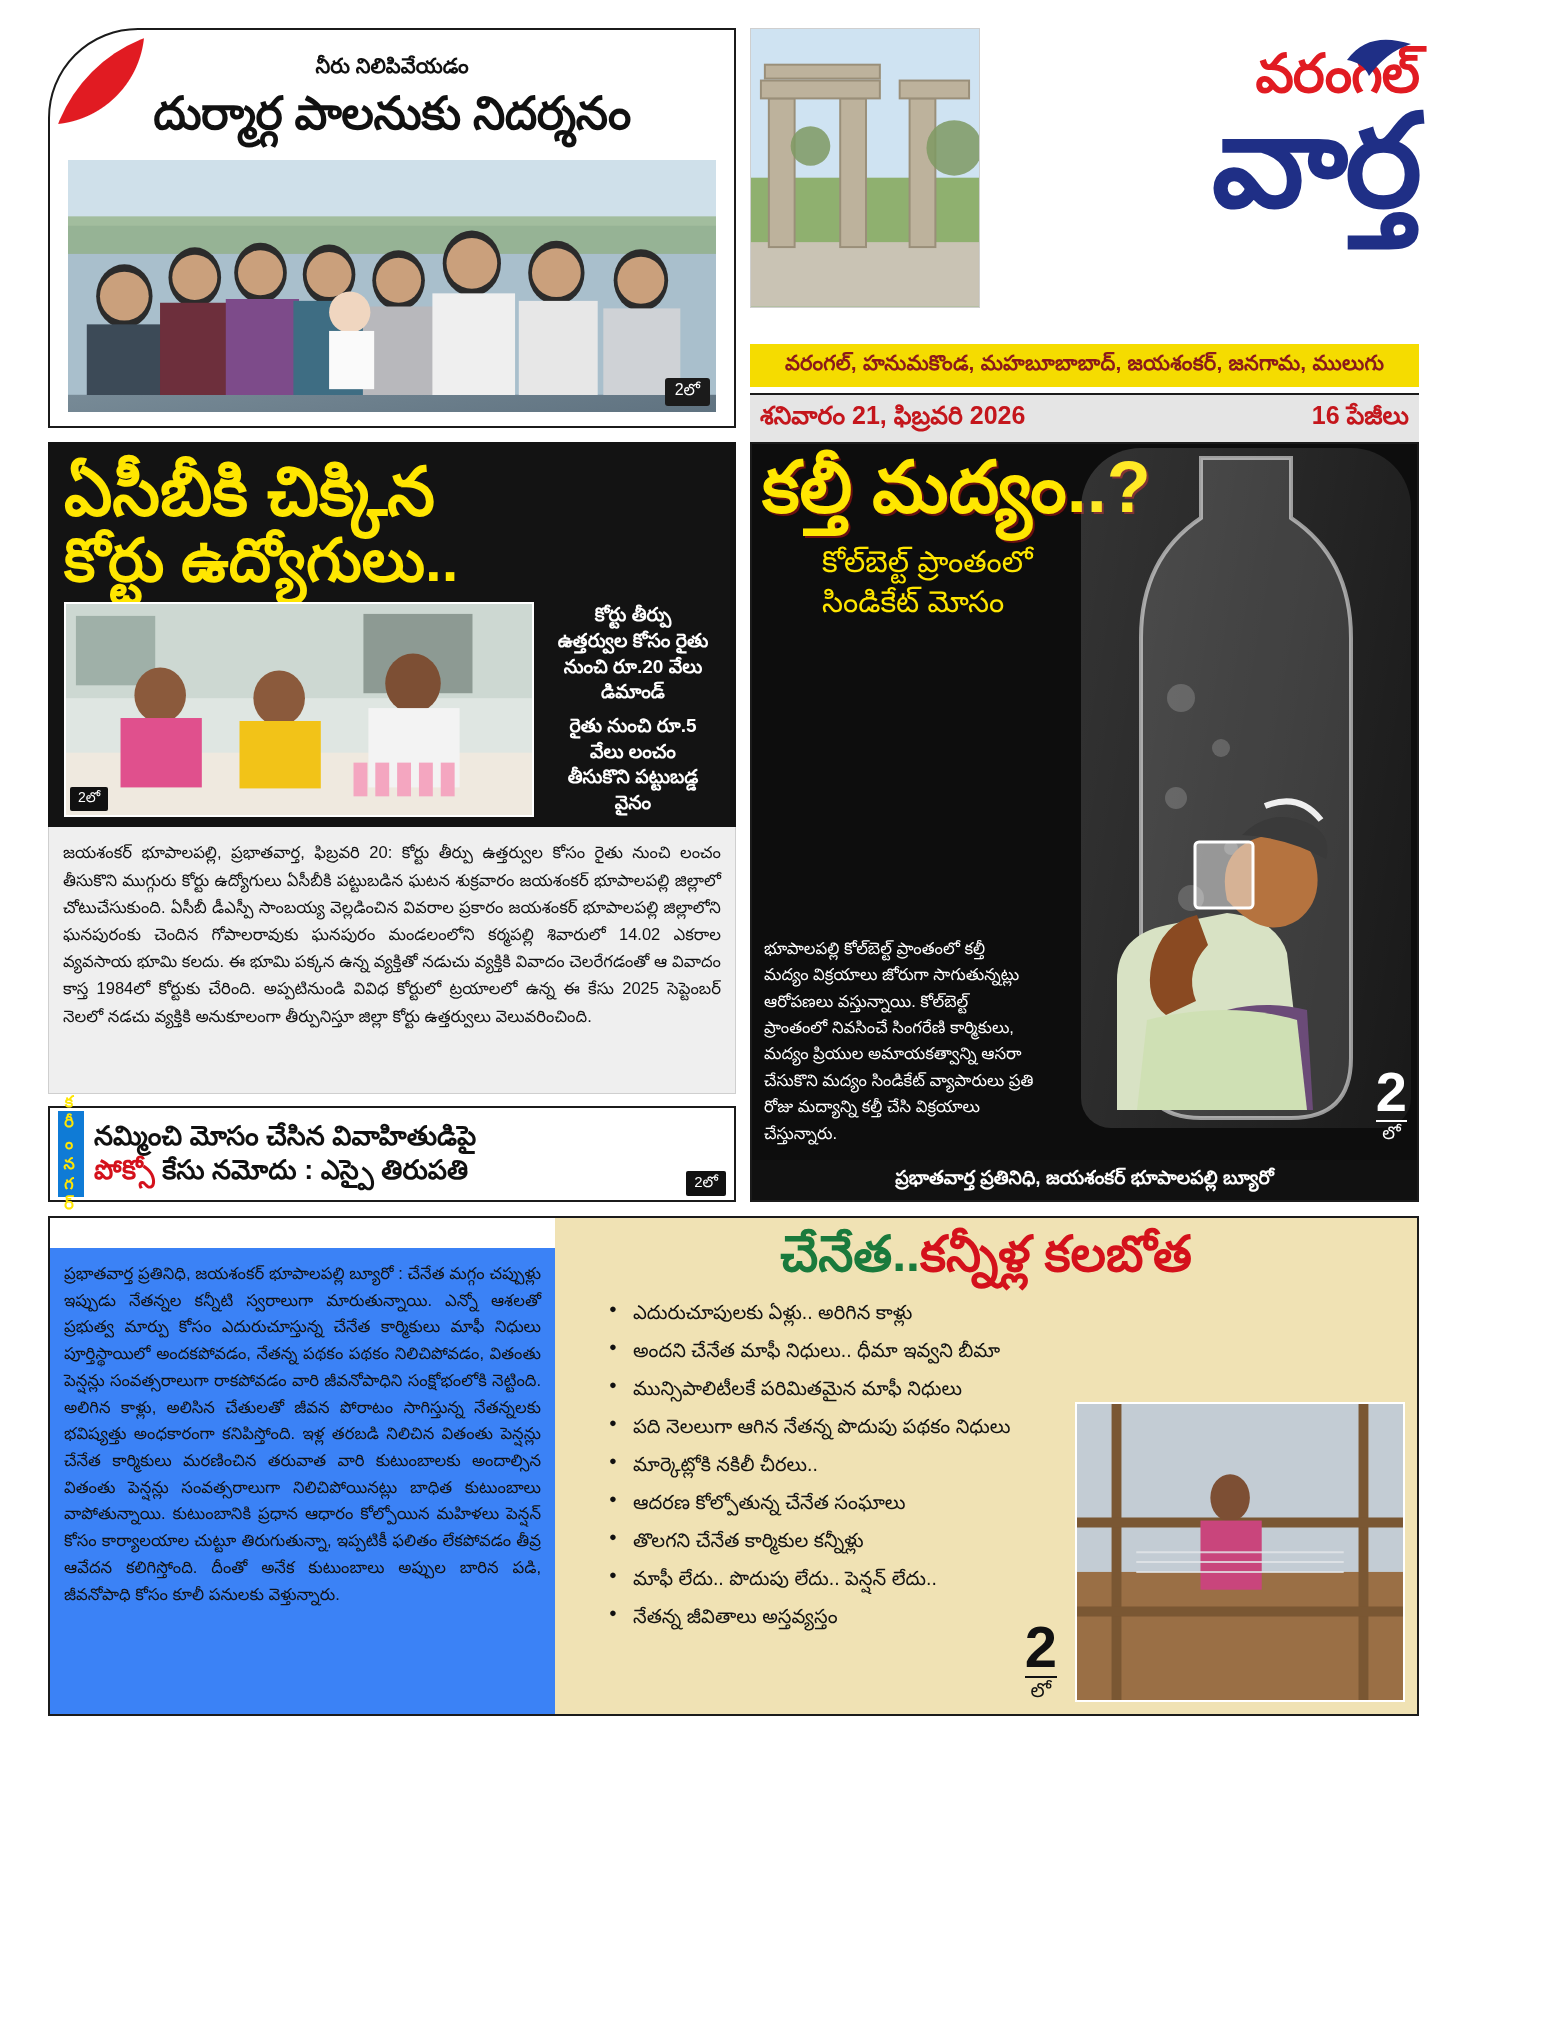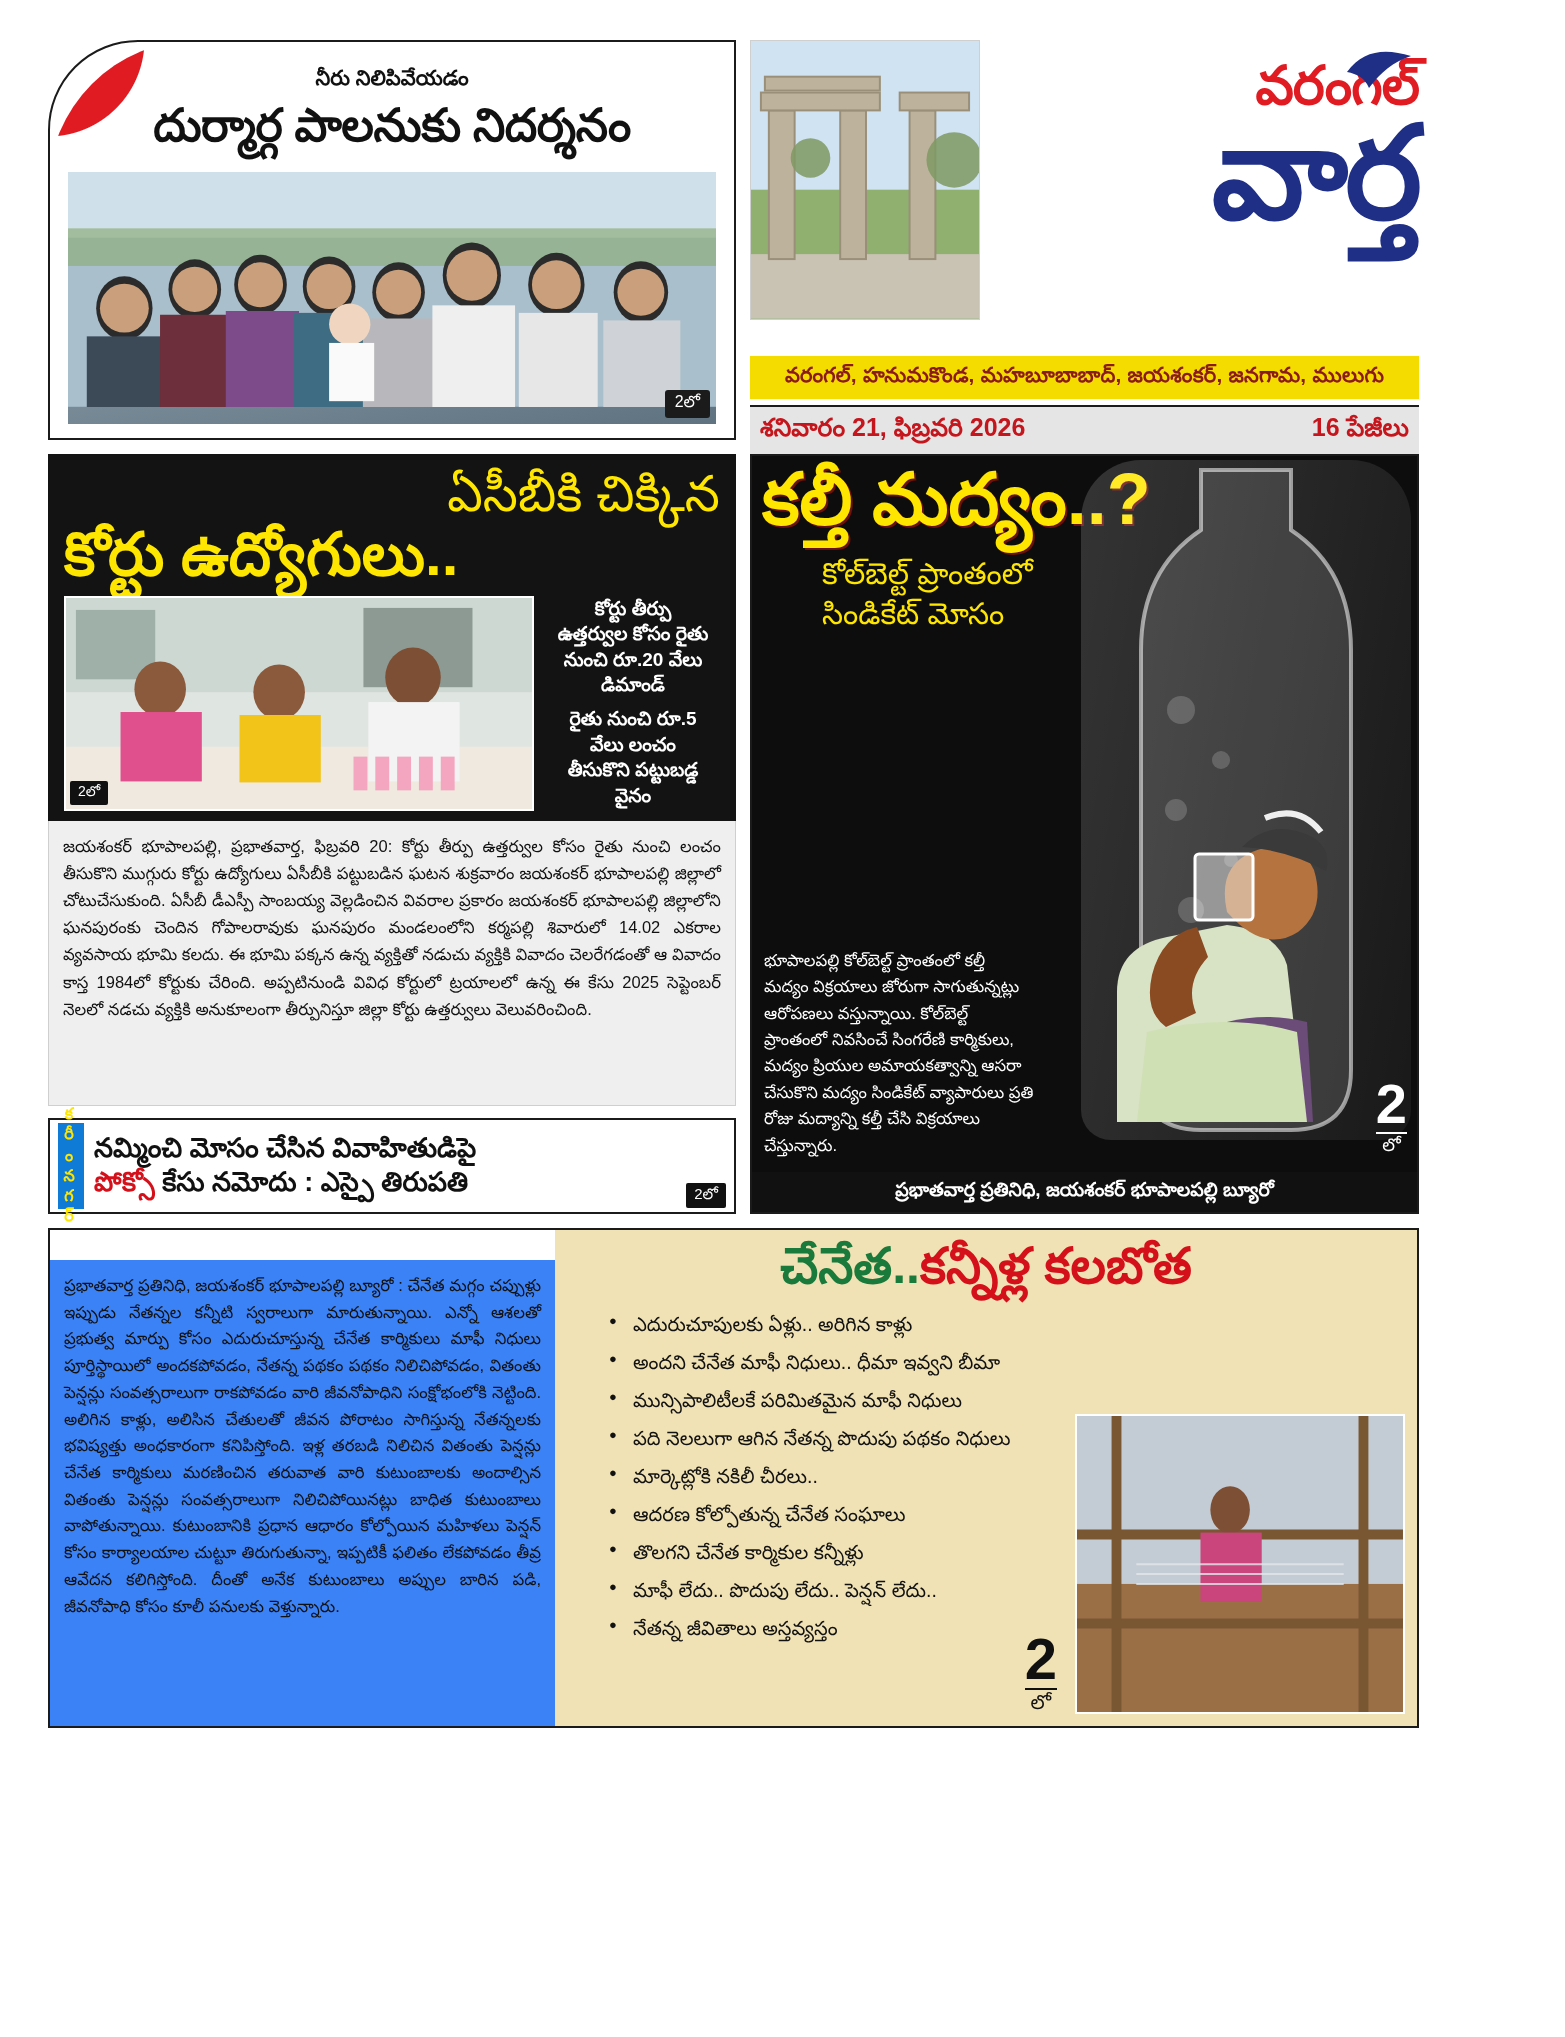--- a/index.html
+++ b/index.html
@@ -5,21 +5,21 @@
   * { box-sizing: border-box; }
   html, body { margin:0; padding:0; }
   body {
     width: 1565px;
     height: 2037px;
     background: #ffffff;
     font-family: "Liberation Sans", sans-serif;
     position: relative;
     overflow: hidden;
   }
-  .page { position:relative; width:1467px; height:2037px; padding: 40px 48px; }
+  .page { position:relative; width:1467px; height:2037px; padding: 28px 48px; }
 
   
   .top { display:flex; gap:14px; height:400px; }
   .top-left { width:720px; position:relative; }
   .top-left-box {
     border:2px solid #1b1b1b; height:100%; position:relative; background:#fff;
     border-top-left-radius: 90px; overflow:hidden;
   }
   .red-arc {
     position:absolute; left:-2px; top:-2px; width:150px; height:150px;
@@ -74,21 +74,21 @@
     padding:6px 10px; margin-top:6px; background:#e5e5e5;
   }
   .dateline .d { color:#c4161c; font-weight:bold; font-size:25px; }
   .dateline .p { color:#c4161c; font-weight:bold; font-size:25px; }
 
   
   .middle { display:flex; gap:14px; margin-top:14px; height:760px; }
 
   .mid-left { width:720px; display:flex; flex-direction:column; }
   .black-panel { background:#131313; padding:14px 16px 10px; position:relative; }
-  .hl-yellow { color:#ffe600; font-weight:normal; font-size:50px; text-align:right; line-height:1.05; }
+  .hl-yellow { color:#ffe600; font-weight:bold; font-size:68px; text-align:left; line-height:1.05; }
   .hl-row2 { color:#ffe600; font-weight:bold; font-size:60px; text-align:left; line-height:1.05; margin-top:2px; }
   .panel-body { display:flex; gap:12px; margin-top:10px; }
   .photo2 {
     width:470px; height:215px; position:relative; overflow:hidden;
     background: linear-gradient(180deg,#dfe6e2 0%,#cfd9d4 60%,#b9c4c0 100%);
     border:2px solid #ffffff;
   }
   .photo2 .badge {
     position:absolute; left:4px; bottom:4px; background:#111; color:#fff; font-size:14px;
     padding:2px 8px; border-radius:2px;

